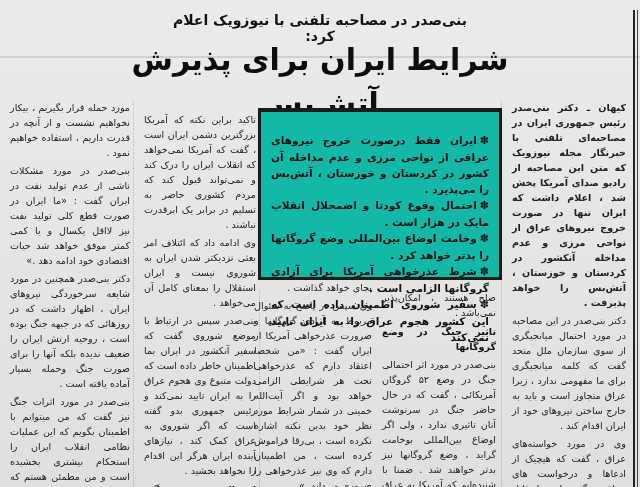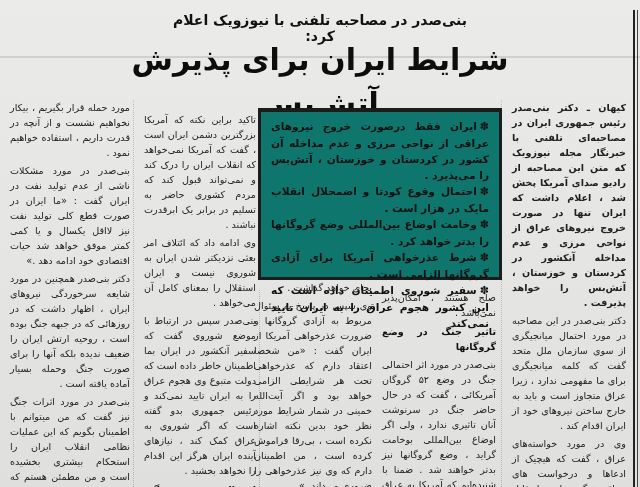--- a/index.html
+++ b/index.html
@@ -47,21 +47,21 @@
     .col-4 { top: 112px; right: 384px; width: 120px; height: 387px; }
     .col-5 { top: 100px; right: 510px; width: 128px; height: 387px; }
     .col-1 .lead { font-weight: bold; }
     .col-divider {
       position: absolute; top: 100px; bottom: 0; width: 0;
       border-left: 1px dotted rgba(120,120,120,0.4);
     }
     .box {
       position: absolute; top: 108px; left: 258px; width: 244px; height: 172px;
       border: 3px solid #1c1c1c; border-top-width: 4px;
-      background: #0f766e; padding: 6px 10px 4px 10px;
+      background: #14b8a6; padding: 20px 10px 4px 10px;
     }
     .box-item {
       font-weight: bold; font-size: 10.6px; line-height: 16px;
       color: #111; text-align: justify;
     }
     .box-item .star { font-size: 11px; margin-left: 3px; color: #111; }
   </style>
 </head>
 <body>
 

